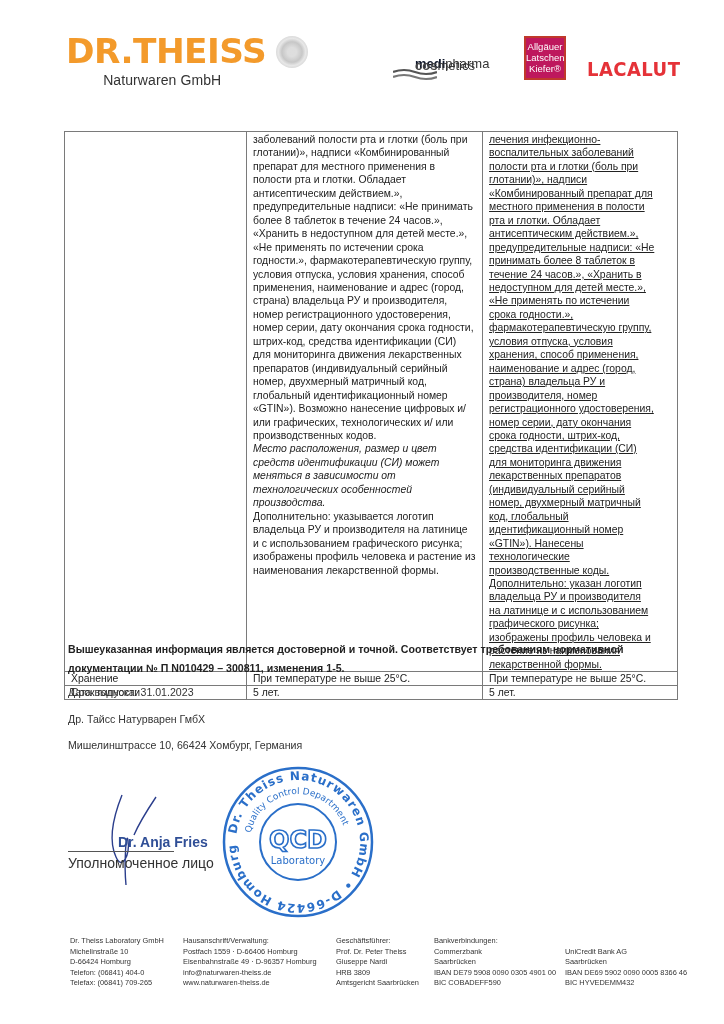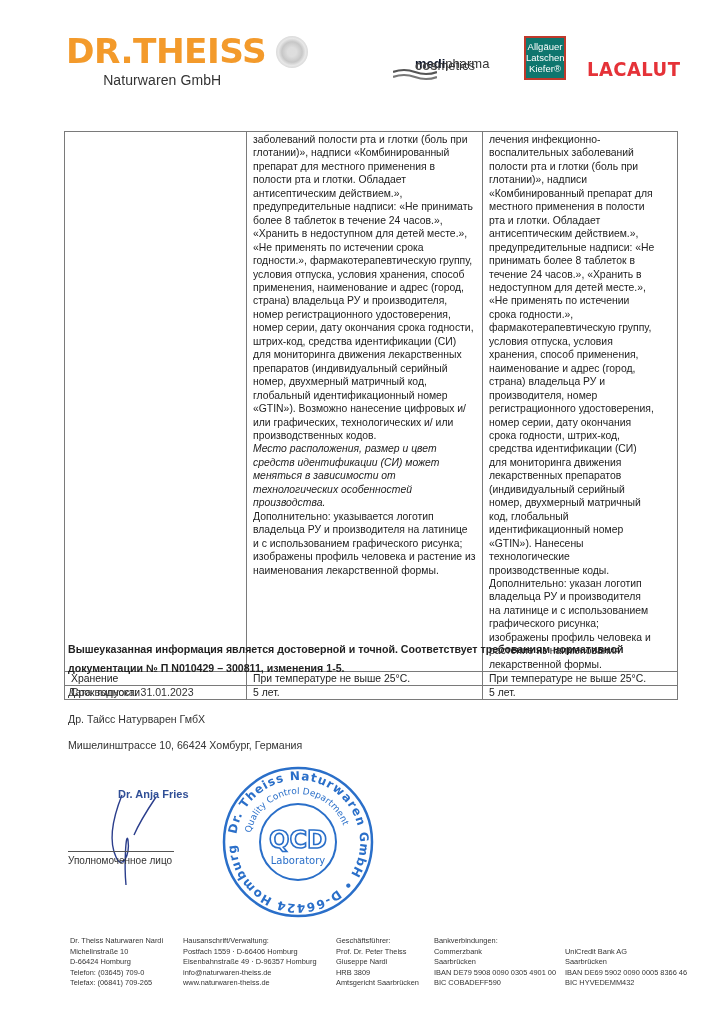--- a/index.html
+++ b/index.html
@@ -22,48 +22,48 @@
       opacity: 0.85;
     }
     .medi { position: absolute; left: 393px; top: 58px; width: 115px; height: 26px; }
     .medi-l1 { position: absolute; left: 22px; top: -2px; font-size: 13px; color: #333; white-space: nowrap; }
     .medi-l1 b { font-weight: bold; color: #0f172a; }
     .medi-l2 { position: absolute; left: 22px; top: 0; font-size: 13px; color: #333; white-space: nowrap; }
     .medi-l2 b { font-weight: bold; color: #444; }
     .medi-wave { position: absolute; left: 0; top: 10px; width: 44px; height: 14px; }
     .allg {
       position: absolute; left: 524px; top: 36px; width: 42px; height: 44px;
-      background: #0f766e; border: 2px solid #c0392b; color: #fff; text-align: center;
+      background: #be185d; border: 2px solid #c0392b; color: #fff; text-align: center;
       font-size: 9.5px; line-height: 11px; padding-top: 3px; box-sizing: border-box;
     }
     .lacalut {
       position: absolute; left: 587px; top: 57px; font-family: "DejaVu Sans", sans-serif;
       font-weight: bold; font-size: 20px; color: #e53238; letter-spacing: 0.5px;
       transform: scaleX(0.9); transform-origin: left;
     }
     
     .tbl { position: absolute; left: 64px; top: 131px; width: 613px; border-collapse: collapse; table-layout: fixed; }
     .tbl td {
       border: 1px solid #7a7a7a; vertical-align: top; font-size: 10.4px; line-height: 13.45px;
       padding: 1px 6px 0 6px; color: #222;
     }
     .tbl col.c1 { width: 182px; }
     .tbl col.c2 { width: 236px; }
     .tbl col.c3 { width: 195px; }
     .tbl tr.main td { height: 451px; }
     .tbl tr.small td { height: 13px; line-height: 13px; padding-top: 0; padding-bottom: 0; }
-    .tbl .c3cell { padding-right: 22px; }
+    .tbl .c3cell { padding-right: 22px; text-decoration: underline; }
     .it { font-style: italic; }
     
     .stmt { position: absolute; left: 68px; top: 640px; width: 600px; font-size: 10.6px; line-height: 19px; font-weight: bold; color: #222; }
     .line { position: absolute; left: 68px; font-size: 10.6px; color: #333; }
     
-    .sig-name { position: absolute; left: 70px; top: 788px; font-size: 11px; font-weight: bold; color: #2f4e96; padding-left: 48px; }
+    .sig-name { position: absolute; left: 70px; top: 834px; font-size: 14px; font-weight: bold; color: #2f4e96; padding-left: 48px; }
     .sig-line { position: absolute; left: 68px; top: 851px; width: 106px; height: 1px; background: #555; }
-    .sig-role { position: absolute; left: 68px; top: 855px; font-size: 10px; color: #333; text-align: right; }
+    .sig-role { position: absolute; left: 68px; top: 855px; font-size: 14px; color: #333; text-align: right; }
     .sig-stroke { position: absolute; left: 100px; top: 785px; width: 70px; height: 110px; }
     .stamp { position: absolute; left: 220px; top: 764px; width: 156px; height: 156px; }
     
     .ftr { position: absolute; top: 936px; font-size: 7.4px; line-height: 10.6px; color: #333; white-space: nowrap; }
   </style>
 </head>
 <body>
 
 <div class="hdr">
   <div class="theiss">
@@ -145,24 +145,24 @@
     <textPath href="#outerArc" startOffset="2%">Dr. Theiss Naturwaren GmbH • D-66424 Homburg/Saar •</textPath>
   </text>
   <text font-family="DejaVu Sans, sans-serif" font-size="9" fill="#2a6fc9">
     <textPath href="#innerArc" startOffset="6%">Quality Control Department</textPath>
   </text>
   <text x="78" y="84" text-anchor="middle" font-family="DejaVu Sans, sans-serif" font-size="24" font-weight="bold" fill="none" stroke="#2a6fc9" stroke-width="1.6">QCD</text>
   <text x="78" y="100" text-anchor="middle" font-family="DejaVu Sans, sans-serif" font-size="10" fill="#2a6fc9">Laboratory</text>
 </svg>
 
 <div class="ftr" style="left:70px">
-  <div>Dr. Theiss Naturwaren Nardi</div>
+  <div>Dr. Theiss Laboratory GmbH</div>
   <div>Michelinstraße 10</div>
   <div>D-66424 Homburg</div>
-  <div>Telefon: (03645) 709-0</div>
+  <div>Telefon: (06841) 404-0</div>
   <div>Telefax: (06841) 709-265</div>
 </div>
 <div class="ftr" style="left:183px">
   <div>Hausanschrift/Verwaltung:</div>
   <div>Postfach 1559 · D-66406 Homburg</div>
   <div>Eisenbahnstraße 49 · D-96357 Homburg</div>
   <div>info@naturwaren-theiss.de</div>
   <div>www.naturwaren-theiss.de</div>
 </div>
 <div class="ftr" style="left:336px">

